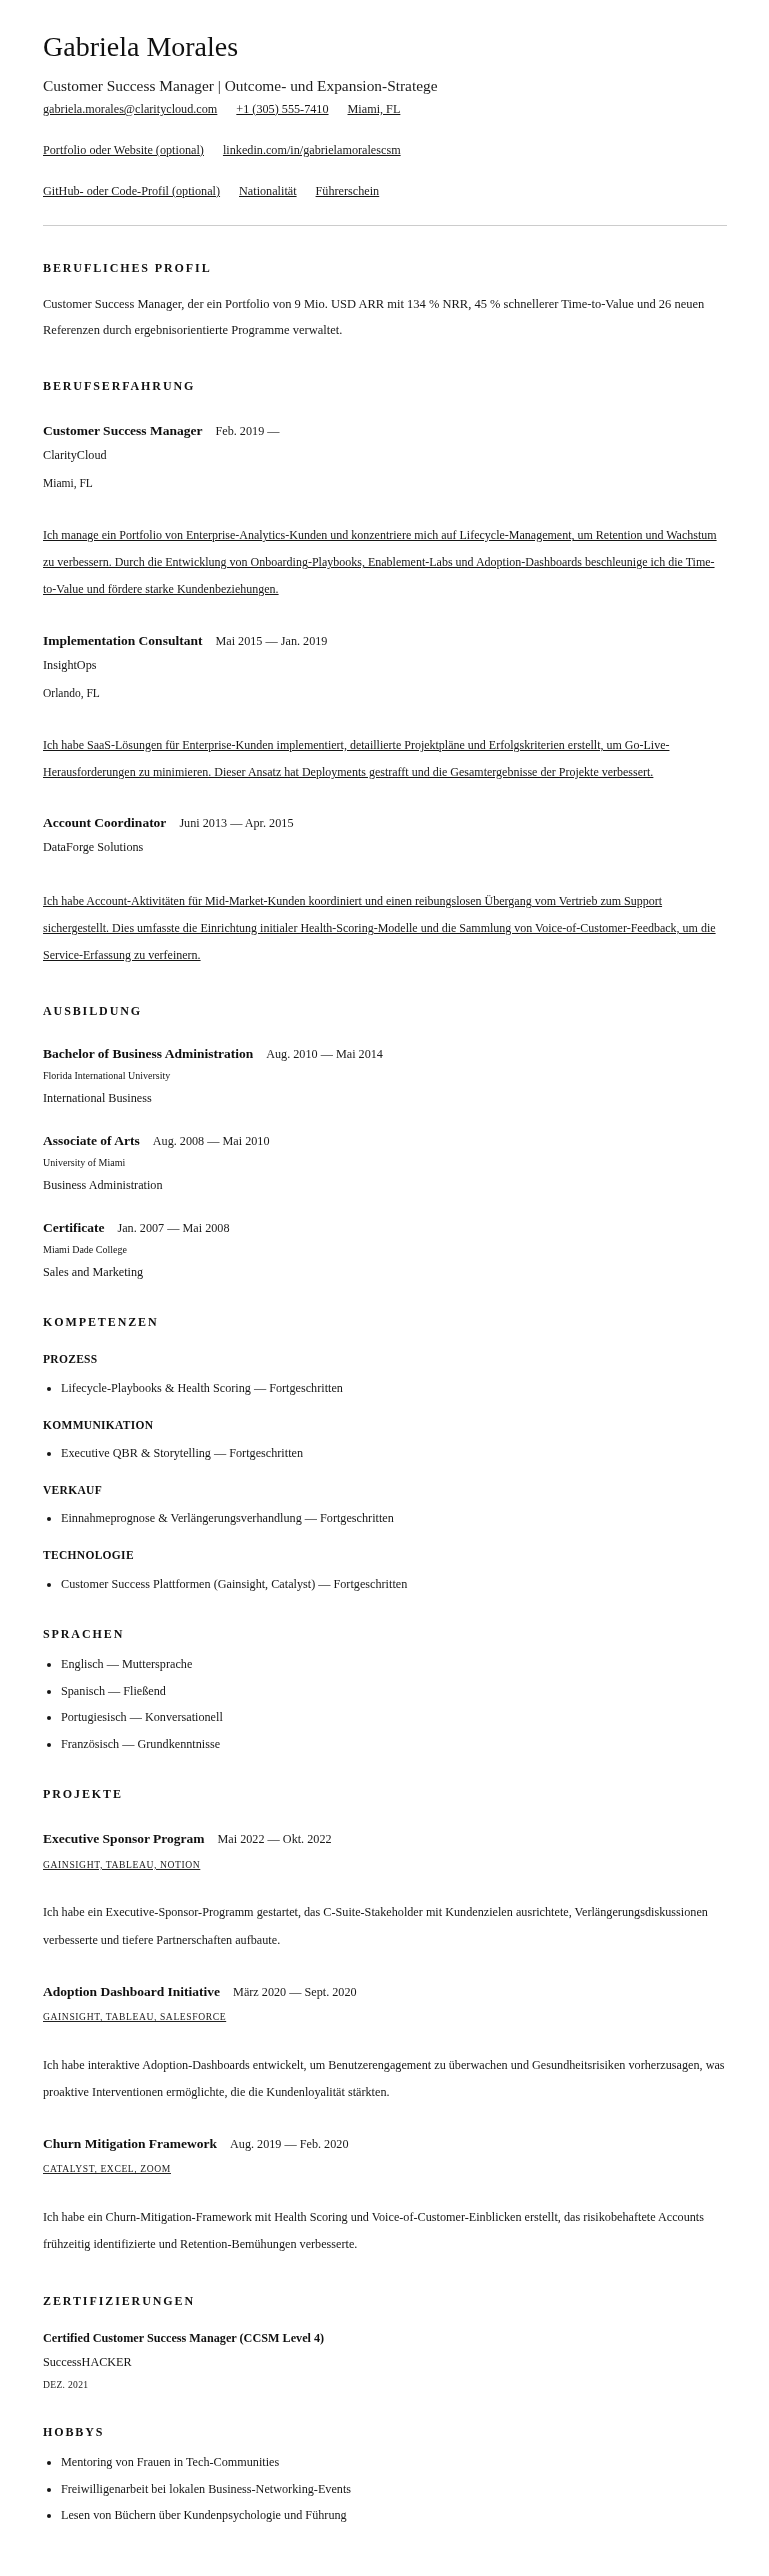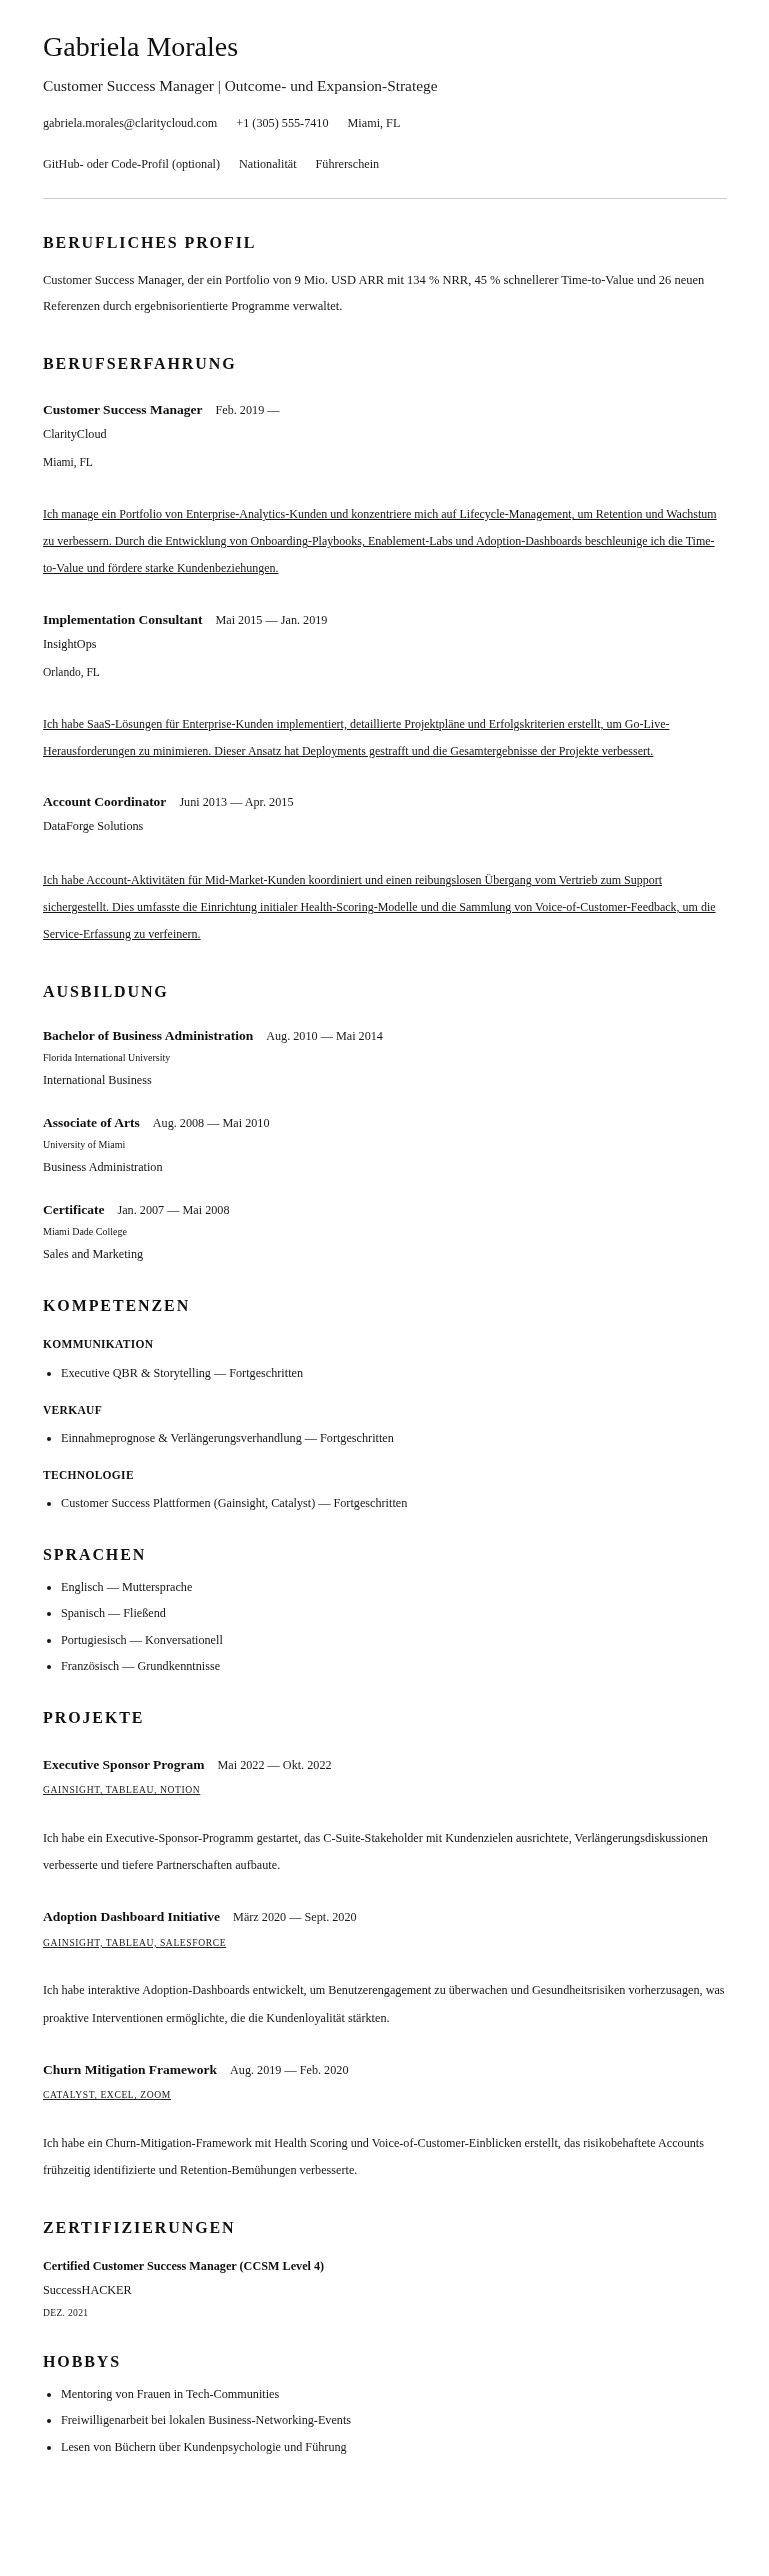--- a/index.html
+++ b/index.html
@@ -18,37 +18,37 @@
     line-height: 1.1;
     font-weight: 400;
     margin: 0;
     color: #101010;
   }
   .headline {
     font-size: 15.4px;
     margin-top: 14px;
     color: #1c1c1c;
   }
-  .contact { margin-top: 21px; }
+  .contact { margin-top: 7px; text-decoration: underline; }
   .contact-row {
     display: flex;
     flex-wrap: wrap;
     gap: 5.1px 19px;
     font-size: 12.2px;
     margin-bottom: 26px;
     color: #1a1a1a;
   }
   .divider {
     border: none;
     border-top: 1.3px solid #cccccc;
     margin: 6.4px 0 0 0;
   }
   .section { margin-top: 35px; }
   .section-heading {
-    font-size: 16px;
+    font-size: 12px;
     font-weight: 700;
     letter-spacing: 1.9px;
     color: #111111;
   }
   .summary {
     font-size: 12.5px;
     line-height: 2.05;
     margin-top: 16.7px;
     color: #161616;
   }
@@ -117,20 +117,24 @@
   <h1 class="name">Gabriela Morales</h1>
   <div class="headline">Customer Success Manager | Outcome- und Expansion-Stratege</div>
 
   <div class="contact">
     <div class="contact-row">
       <span>gabriela.morales@claritycloud.com</span>
       <span>+1 (305) 555-7410</span>
       <span>Miami, FL</span>
     </div>
     <div class="contact-row">
+      <span>Portfolio oder Website (optional)</span>
+      <span>linkedin.com/in/gabrielamoralescsm</span>
+    </div>
+    <div class="contact-row">
       <span>GitHub- oder Code-Profil (optional)</span>
       <span>Nationalität</span>
       <span>Führerschein</span>
     </div>
   </div>
 
   <hr class="divider">
 
   <div class="section">
     <div class="section-heading">BERUFLICHES PROFIL</div>
@@ -197,20 +201,26 @@
         <span class="entry-date">Jan. 2007 — Mai 2008</span>
       </div>
       <div class="edu-school">Miami Dade College</div>
       <div class="edu-field">Sales and Marketing</div>
     </div>
   </div>
 
   <div class="section">
     <div class="section-heading">KOMPETENZEN</div>
 
+    <div class="skill-group">
+      <div class="skill-group-name">PROZESS</div>
+      <ul class="bullets">
+        <li>Lifecycle-Playbooks &amp; Health Scoring — Fortgeschritten</li>
+      </ul>
+    </div>
 
     <div class="skill-group">
       <div class="skill-group-name">KOMMUNIKATION</div>
       <ul class="bullets">
         <li>Executive QBR &amp; Storytelling — Fortgeschritten</li>
       </ul>
     </div>
 
     <div class="skill-group">
       <div class="skill-group-name">VERKAUF</div>

